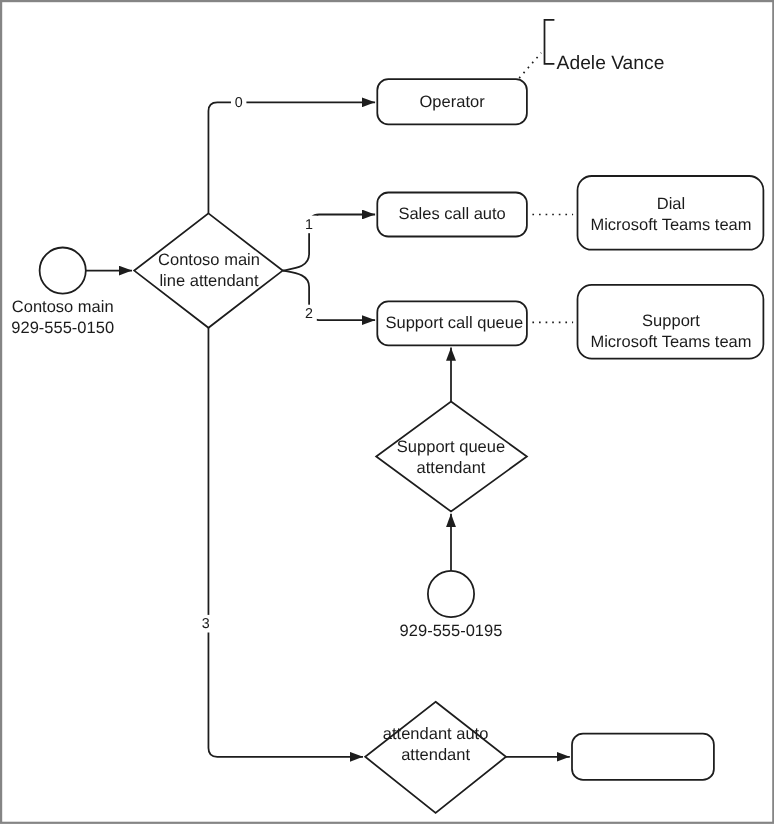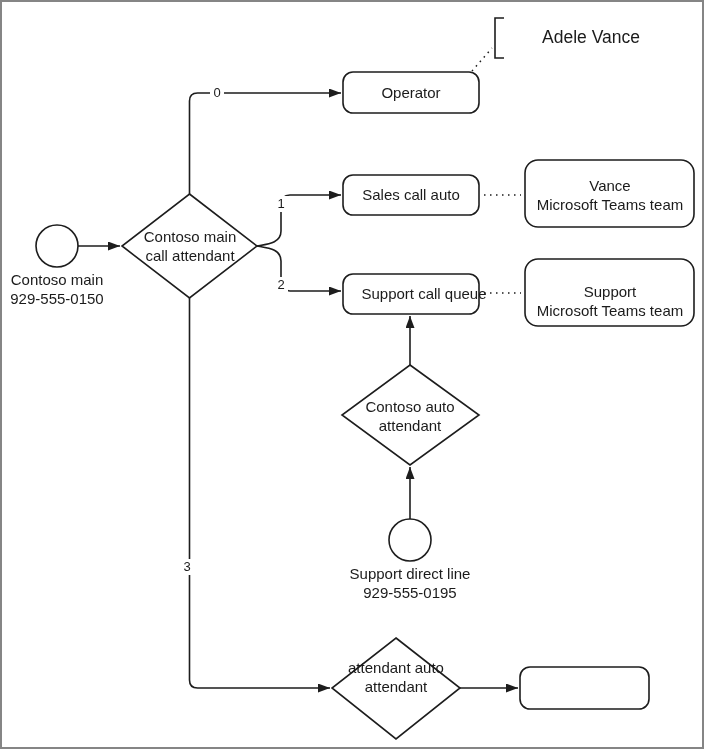--- a/index.html
+++ b/index.html
@@ -17,21 +17,22 @@
     position:absolute;
     font-size:15px;
     line-height:19px;
     color:#1b1b1b;
     text-align:center;
     white-space:nowrap;
   }
   .lbl.person{
     font-size:17.5px;
     line-height:24px;
-    text-align:center;
+    text-align:left;
+    margin-top:20px;
   }
   .num{
     position:absolute;
     width:14px;height:16px;
     line-height:16px;
     background:#fff;
     font-size:13px;
     color:#1b1b1b;
     text-align:center;
   }
@@ -81,56 +82,55 @@
     </g>
   </svg>
 
   <div class="lbl" style="left:-25px;top:268px;width:160px">
     <div>Contoso main</div>
     <div>929-555-0150</div>
   </div>
 
   <div class="lbl" style="left:108px;top:225px;width:160px">
     <div>Contoso main</div>
-    <div>call attendant</div>
+    <div>line attendant</div>
   </div>
 
   <div class="lbl" style="left:329px;top:81px;width:160px">
     <div>Operator</div>
   </div>
 
   <div class="lbl person" style="left:504px;top:23px;width:170px">
     <div>Adele Vance</div>
   </div>
 
   <div class="lbl" style="left:329px;top:183px;width:160px">
     <div>Sales call auto</div>
   </div>
 
   <div class="lbl" style="left:522px;top:174px;width:172px">
-    <div>Vance</div>
+    <div>Dial</div>
     <div>Microsoft Teams team</div>
   </div>
 
-  <div class="lbl" style="left:342px;top:282px;width:160px">
+  <div class="lbl" style="left:331px;top:282px;width:160px">
     <div>Support call queue</div>
   </div>
 
   <div class="lbl" style="left:522px;top:280px;width:172px">
     <div>Support</div>
     <div>Microsoft Teams team</div>
   </div>
 
   <div class="lbl" style="left:328px;top:395px;width:160px">
-    <div>Contoso auto</div>
+    <div>Support queue</div>
     <div>attendant</div>
   </div>
 
   <div class="lbl" style="left:328px;top:562px;width:160px">
-    <div>Support direct line</div>
     <div>929-555-0195</div>
   </div>
 
   <div class="lbl" style="left:314px;top:656px;width:160px">
     <div>attendant auto</div>
     <div>attendant</div>
   </div>
 
 
   <div class="num" style="left:208px;top:83px">0</div>

